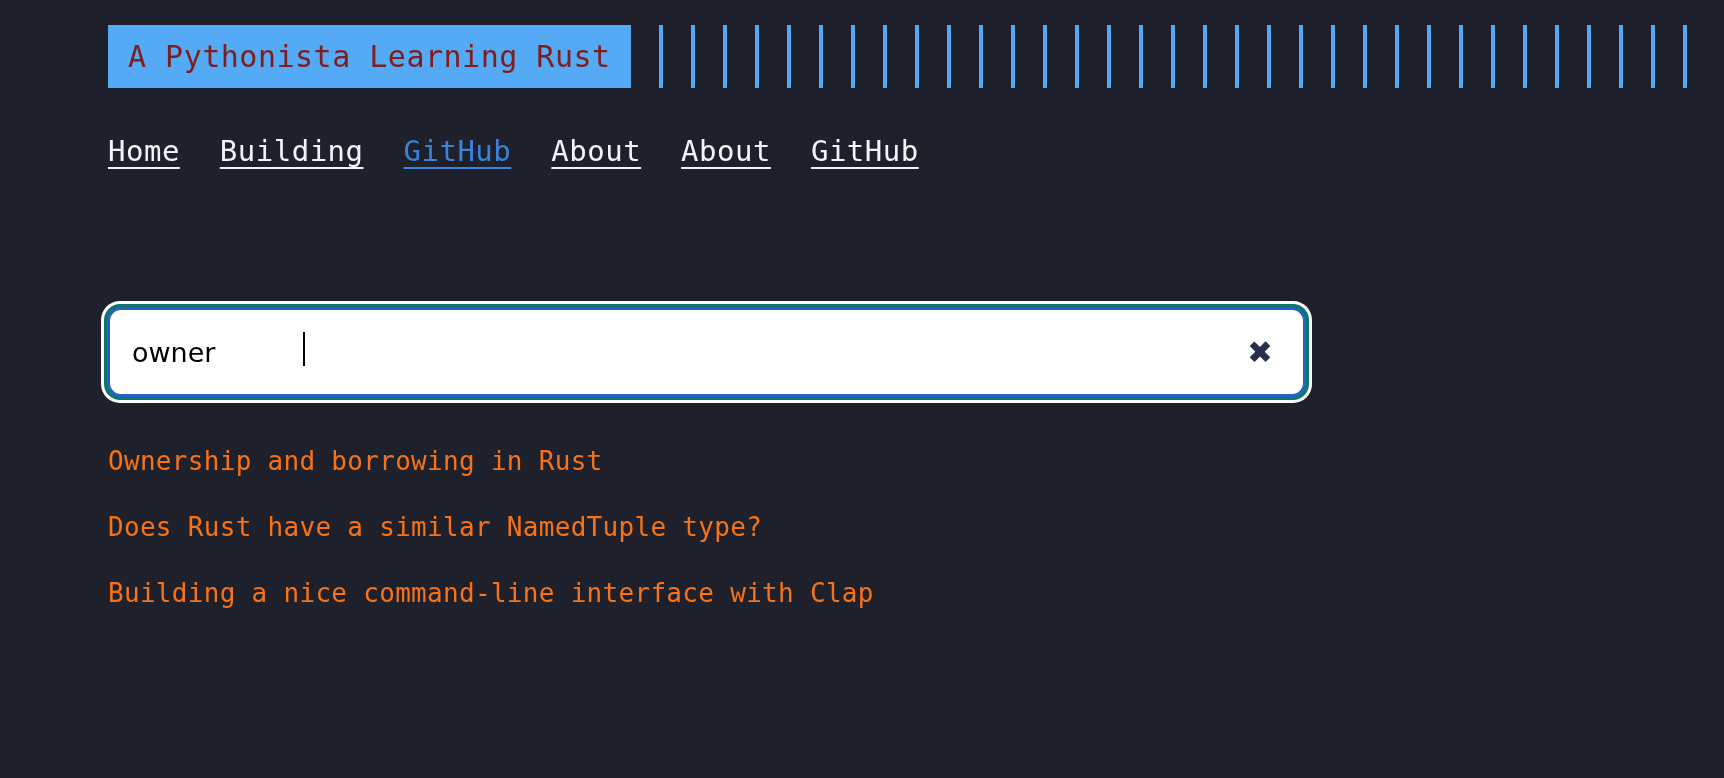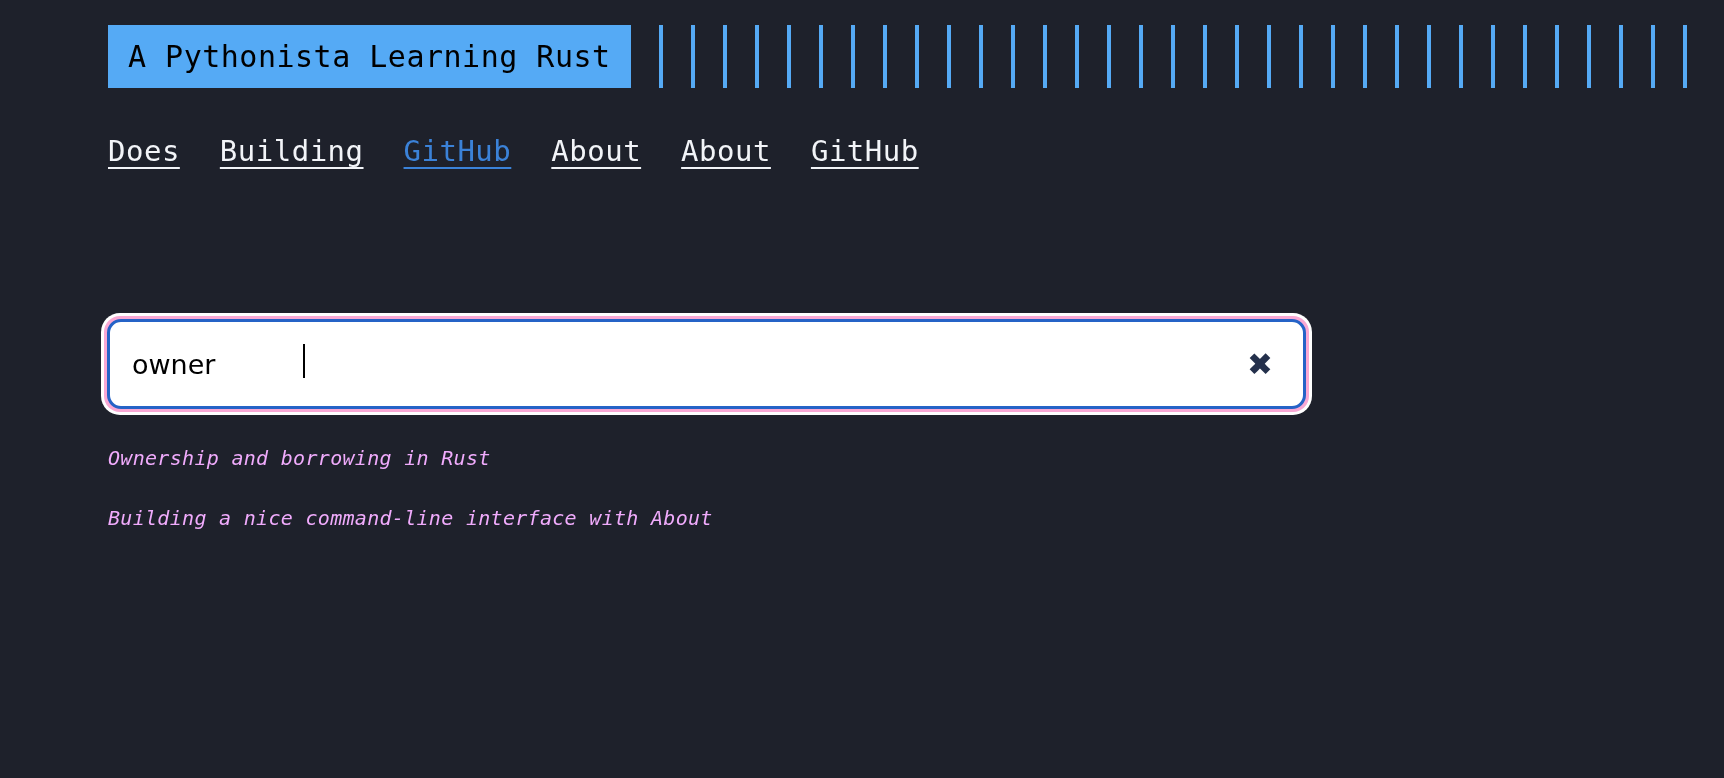--- a/index.html
+++ b/index.html
@@ -19,21 +19,21 @@
 
   
   .masthead {
     position:absolute; left:108px; top:25px;
     height:63px; width:1569px;
     display:flex; align-items:stretch;
   }
 
   .site-title {
     background:#55aaf5;
-    color:#000000;
+    color:#7f1d1d;
     font-size:30px;
     line-height:63px;
     letter-spacing:0.5px;
     padding:0 20px;
     white-space:nowrap;
     font-family:"DejaVu Sans Mono","Liberation Mono",monospace;
   }
 
   .bars { display:flex; align-items:stretch; margin-left:28px; }
   .bars .bar {
@@ -54,24 +54,24 @@
     text-underline-offset:6px;
     text-decoration-thickness:2px;
     letter-spacing:0.5px;
     font-family:"DejaVu Sans Mono","Liberation Mono",monospace;
     cursor:pointer;
   }
   .nav a.active { color:#3b82d8; }
 
   
   .search-wrap {
-    position:absolute; left:104px; top:316px;
+    position:absolute; left:104px; top:304px;
     width:1205px; height:96px;
     border-radius:16px;
-    background:#f9a8d4;
+    background:#0f766e;
     box-shadow:0 0 0 3px #ffffff;
   }
   .search-box {
     position:absolute; inset:3px;
     border:3px solid #2563c7;
     border-radius:14px;
     background:#ffffff;
     display:flex; align-items:center;
   }
   .search-input {
@@ -98,29 +98,28 @@
     cursor:pointer;
   }
 
   
   .results {
     position:absolute; left:108px; top:448px;
     width:1560px;
     list-style:none;
   }
   .results li {
-    color:#f0abfc;
-    font-size:20px;
+    color:#f97316;
+    font-size:26px;
     line-height:1;
     margin-bottom:40px;
     letter-spacing:0.3px;
     white-space:nowrap;
     font-family:"DejaVu Sans Mono","Liberation Mono",monospace;
     cursor:pointer;
-    font-style:italic;
   }
   .results li:last-child { margin-bottom:0; }
 </style>
 </head>
 <body>
 
 <div class="page">
 
   <div class="masthead">
     <div class="site-title">A Pythonista Learning Rust</div>
@@ -155,34 +154,35 @@
         <div class="bar"></div>
         <div class="bar"></div>
         <div class="bar"></div>
         <div class="bar"></div>
         <div class="bar"></div>
         <div class="bar"></div>
       </div>
   </div>
 
   <nav class="nav">
-      <a>Does</a>
+      <a>Home</a>
       <a>Building</a>
       <a class="active">GitHub</a>
       <a>About</a>
       <a>About</a>
       <a>GitHub</a>
     </nav>
 
   <div class="search-wrap">
     <div class="search-box">
       <input class="search-input" type="text" value="owner" style="">
       <button class="clear-btn">✖</button>
     </div>
     <div class="caret"></div>
   </div>
 
   <ul class="results">
       <li>Ownership and borrowing in Rust</li>
-      <li>Building a nice command-line interface with About</li>
+      <li>Does Rust have a similar NamedTuple type?</li>
+      <li>Building a nice command-line interface with Clap</li>
     </ul>
 
 </div>
 
 </body></html>

